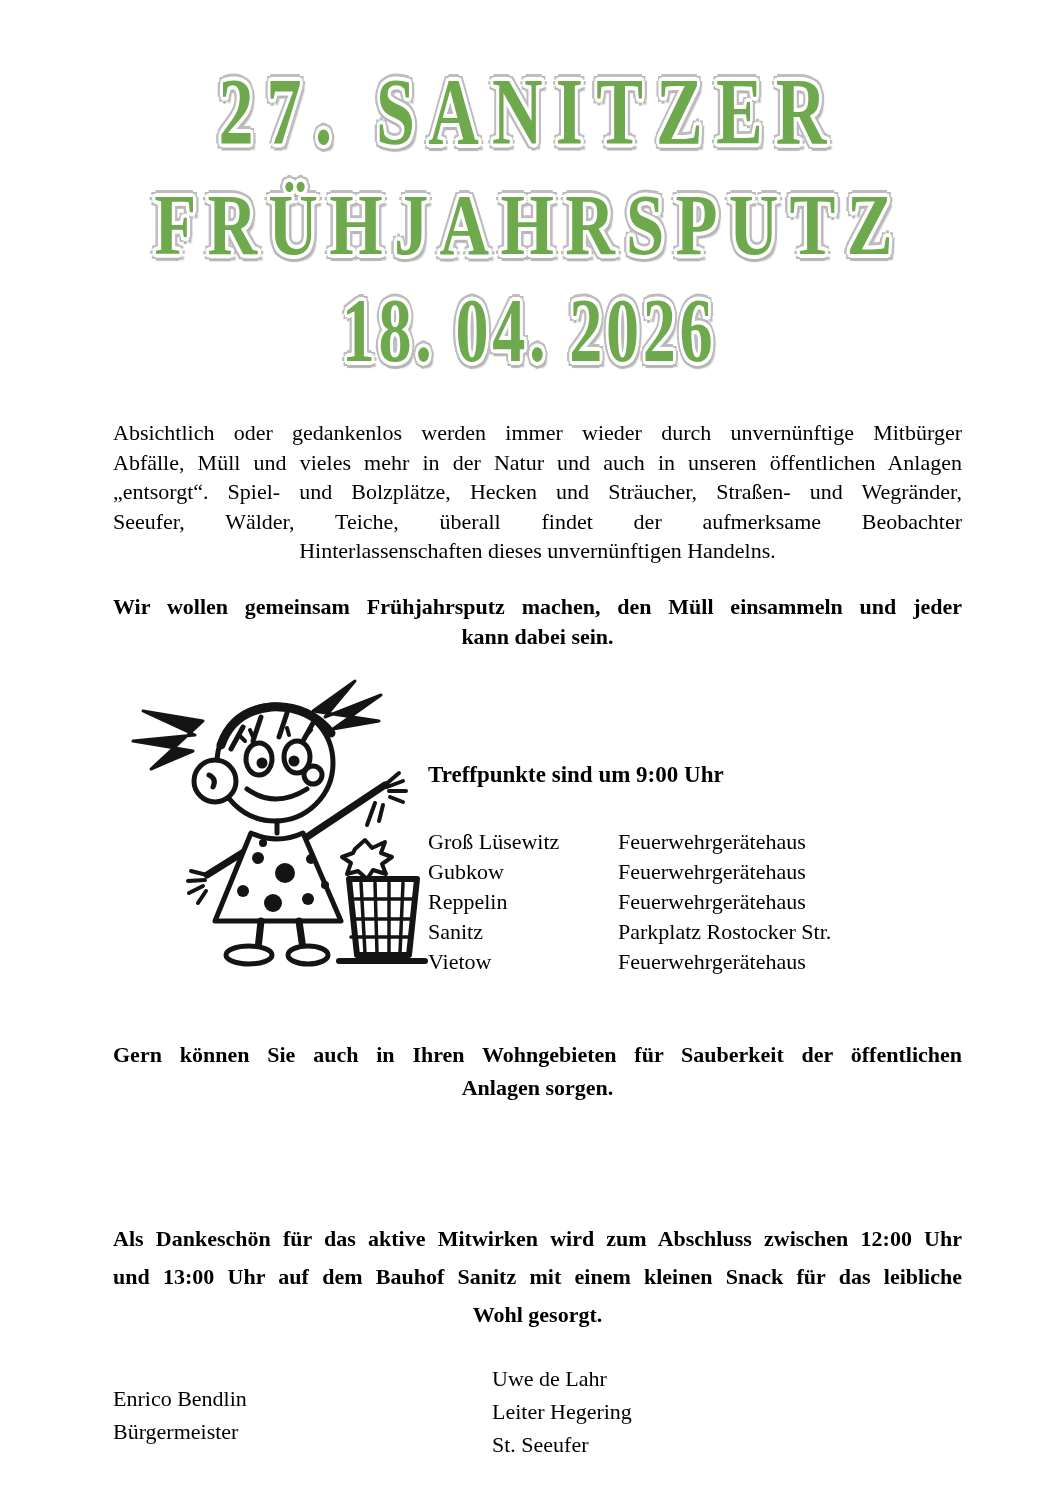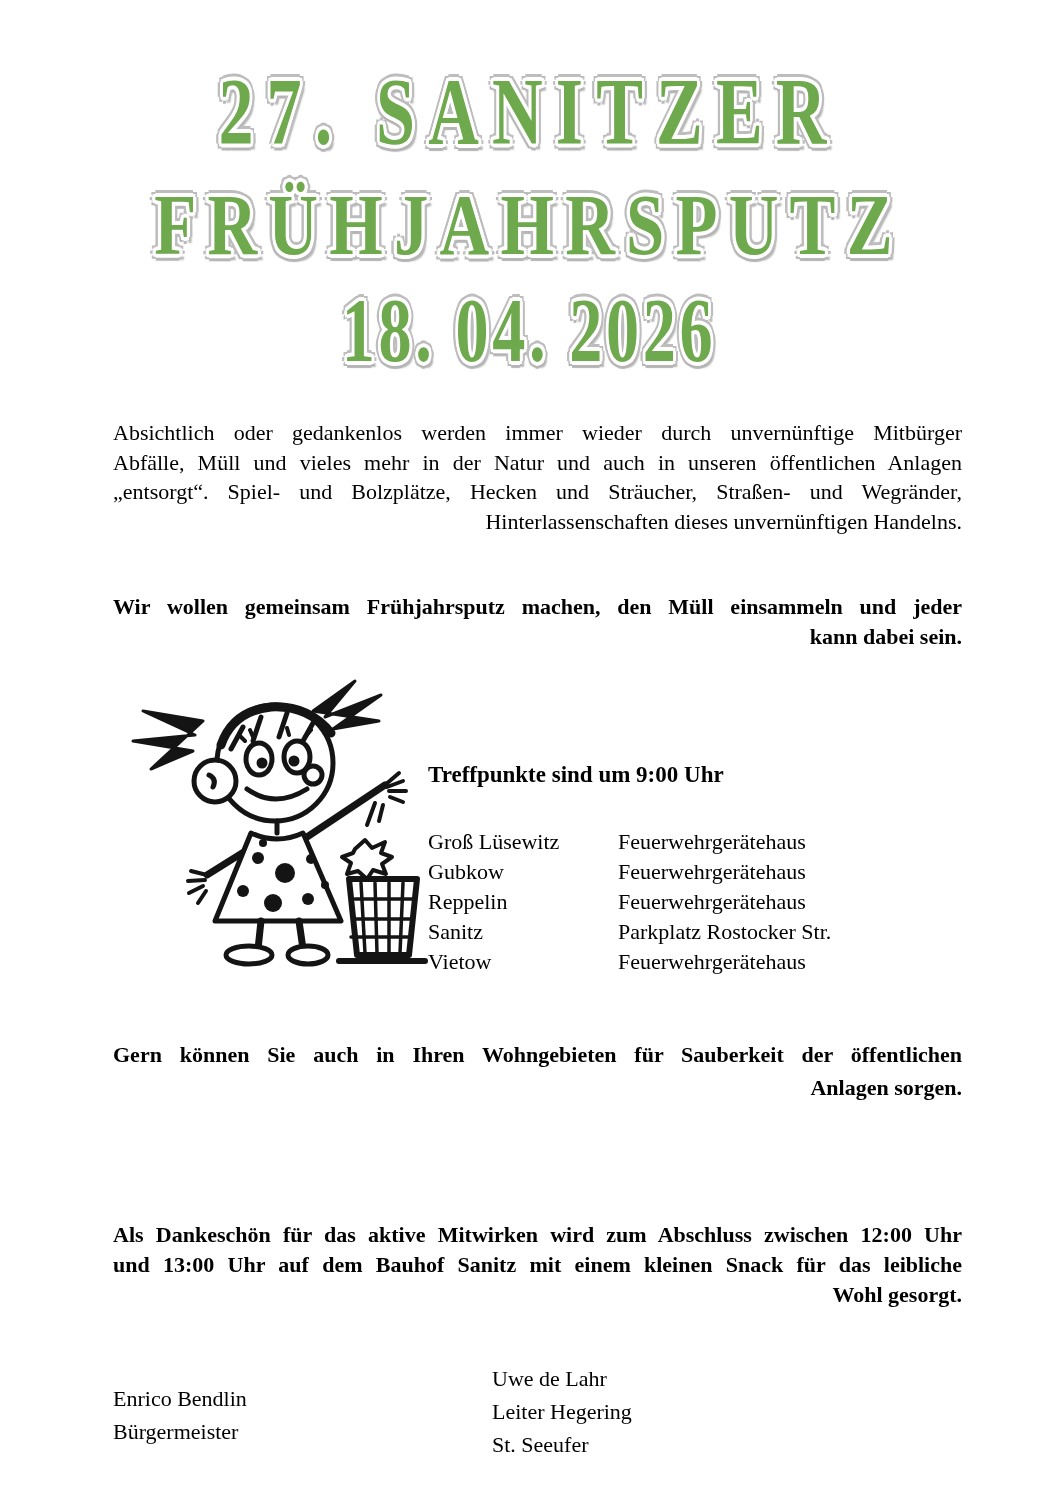--- a/index.html
+++ b/index.html
@@ -26,27 +26,27 @@
       -5px -5px 0 #bdbdbd, 0 -7px 0 #bdbdbd, 5px -5px 0 #bdbdbd,
       -7px 0 0 #bdbdbd, 7px 0 0 #bdbdbd,
       -5px 5px 1px #b5b5b5, 0 7px 1px #b5b5b5, 6px 6px 2px #b5b5b5;
   }
   .t1{top:64px;font-size:96px;letter-spacing:18px;transform:scaleX(.73);}
   .t2{top:182px;font-size:86px;letter-spacing:14px;transform:scaleX(.80);}
   .t3{top:284px;font-size:92px;letter-spacing:5px;transform:scaleX(.72);}
   
   .para{position:absolute;left:113px;width:849px;font-size:22px;}
   .para .jl{display:block;text-align:justify;text-align-last:justify;}
-  .para .jl-last{display:block;text-align:right;}
+  .para .jl-last{display:block;text-align:center;}
   .bold{font-weight:bold;}
   .p-intro{top:418px;line-height:29.5px;}
   .p-invite{top:592px;line-height:30px;}
   .p-tidy{top:1038px;line-height:33px;}
   .p-invitation{top:1142px;line-height:33px;}
-  .p-thanks{top:1220px;line-height:30px;}
+  .p-thanks{top:1220px;line-height:38px;}
   
   .figure{position:absolute;left:103px;top:663px;width:330px;height:305px;}
   .figure svg{width:100%;height:100%;}
   
   .meet-head{position:absolute;left:428px;top:762px;font-size:23px;font-weight:bold;}
   .meet-grid{position:absolute;left:428px;top:827px;font-size:22px;line-height:30px;}
   .meet-row{display:flex;}
   .meet-place{width:190px;}
   .meet-point{white-space:nowrap;}
   
@@ -60,20 +60,21 @@
 <div class="page">
 
   <div class="wordart t1">27. SANITZER</div>
   <div class="wordart t2">FRÜHJAHRSPUTZ</div>
   <div class="wordart t3">18. 04. 2026</div>
 
   <div class="para p-intro">
     <span class="jl">Absichtlich oder gedankenlos werden immer wieder durch unvernünftige Mitbürger</span>
     <span class="jl">Abfälle, Müll und vieles mehr in der Natur und auch in unseren öffentlichen Anlagen</span>
     <span class="jl">„entsorgt“. Spiel- und Bolzplätze, Hecken und Sträucher, Straßen- und Wegränder,</span>
+    <span class="jl">Seeufer, Wälder, Teiche, überall findet der aufmerksame Beobachter</span>
     <span class="jl-last">Hinterlassenschaften dieses unvernünftigen Handelns.</span>
   </div>
 
   <div class="para p-invite bold">
     <span class="jl">Wir wollen gemeinsam Frühjahrsputz machen, den Müll einsammeln und jeder</span>
     <span class="jl-last">kann dabei sein.</span>
   </div>
 
   <div class="figure">
     <svg viewBox="0 0 330 305" xmlns="http://www.w3.org/2000/svg">

